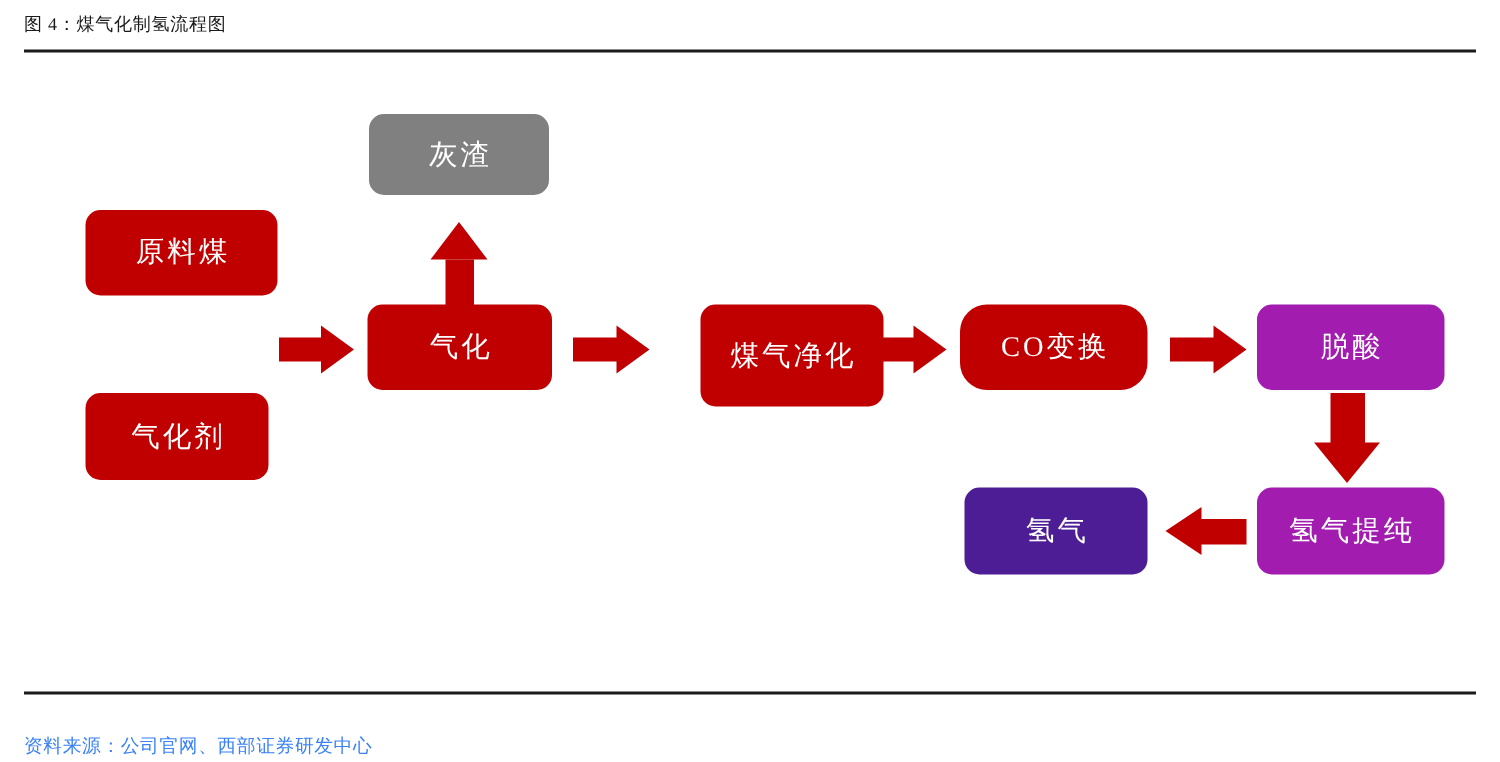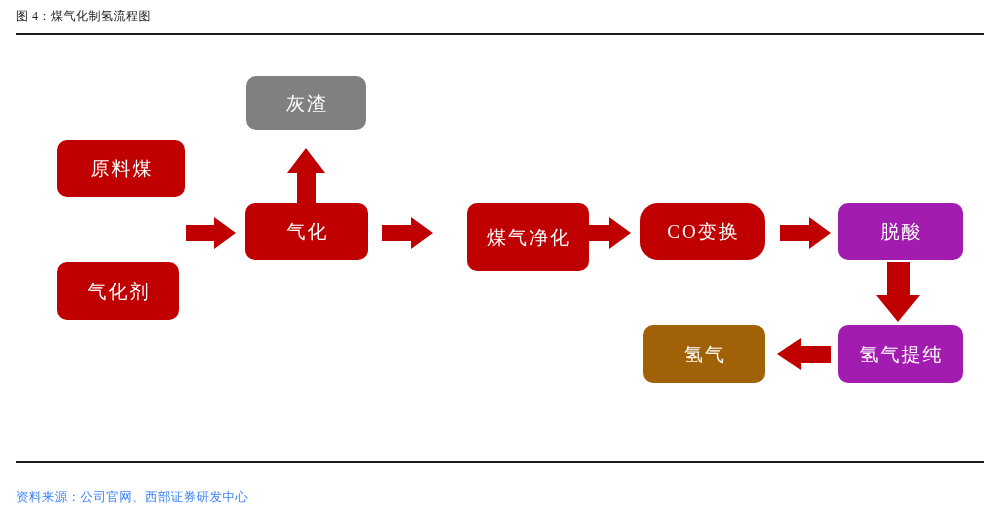--- a/index.html
+++ b/index.html
@@ -187,21 +187,21 @@
     </div>
     <div class="node red" style="left: 640px; top: 203px; width: 125px; height: 57px; background: rgb(192, 0, 0); border-radius: 18px;">
       <span class="node-label">CO变换</span>
     </div>
     <div class="node red" style="left: 838px; top: 203px; width: 125px; height: 57px; background: #a21caf;">
       <span class="node-label">脱酸</span>
     </div>
     <div class="node red" style="left: 838px; top: 325px; width: 125px; height: 58px; background: #a21caf;">
       <span class="node-label">氢气提纯</span>
     </div>
-    <div class="node red" style="left: 643px; top: 325px; width: 122px; height: 58px; background: #a16207;">
+    <div class="node red" style="left: 643px; top: 325px; width: 122px; height: 58px; background: #4c1d95;">
       <span class="node-label">氢气</span>
     </div>
     <div class="arrow arrow-right" style="left: 186px; top: 217px; width: 50px; height: 32px;">
       <span class="shaft"></span>
       <span class="head" style="border-top-width: 16px; border-bottom-width: 16px; border-left-width: 22.5px;"></span>
     </div>
     <div class="arrow arrow-up" style="left: 287px; top: 148px; width: 39px; height: 56px;">
       <span class="shaft"></span>
       <span class="head" style="border-left-width: 19.5px; border-right-width: 19.5px; border-bottom-width: 25.76px;"></span>
     </div>

